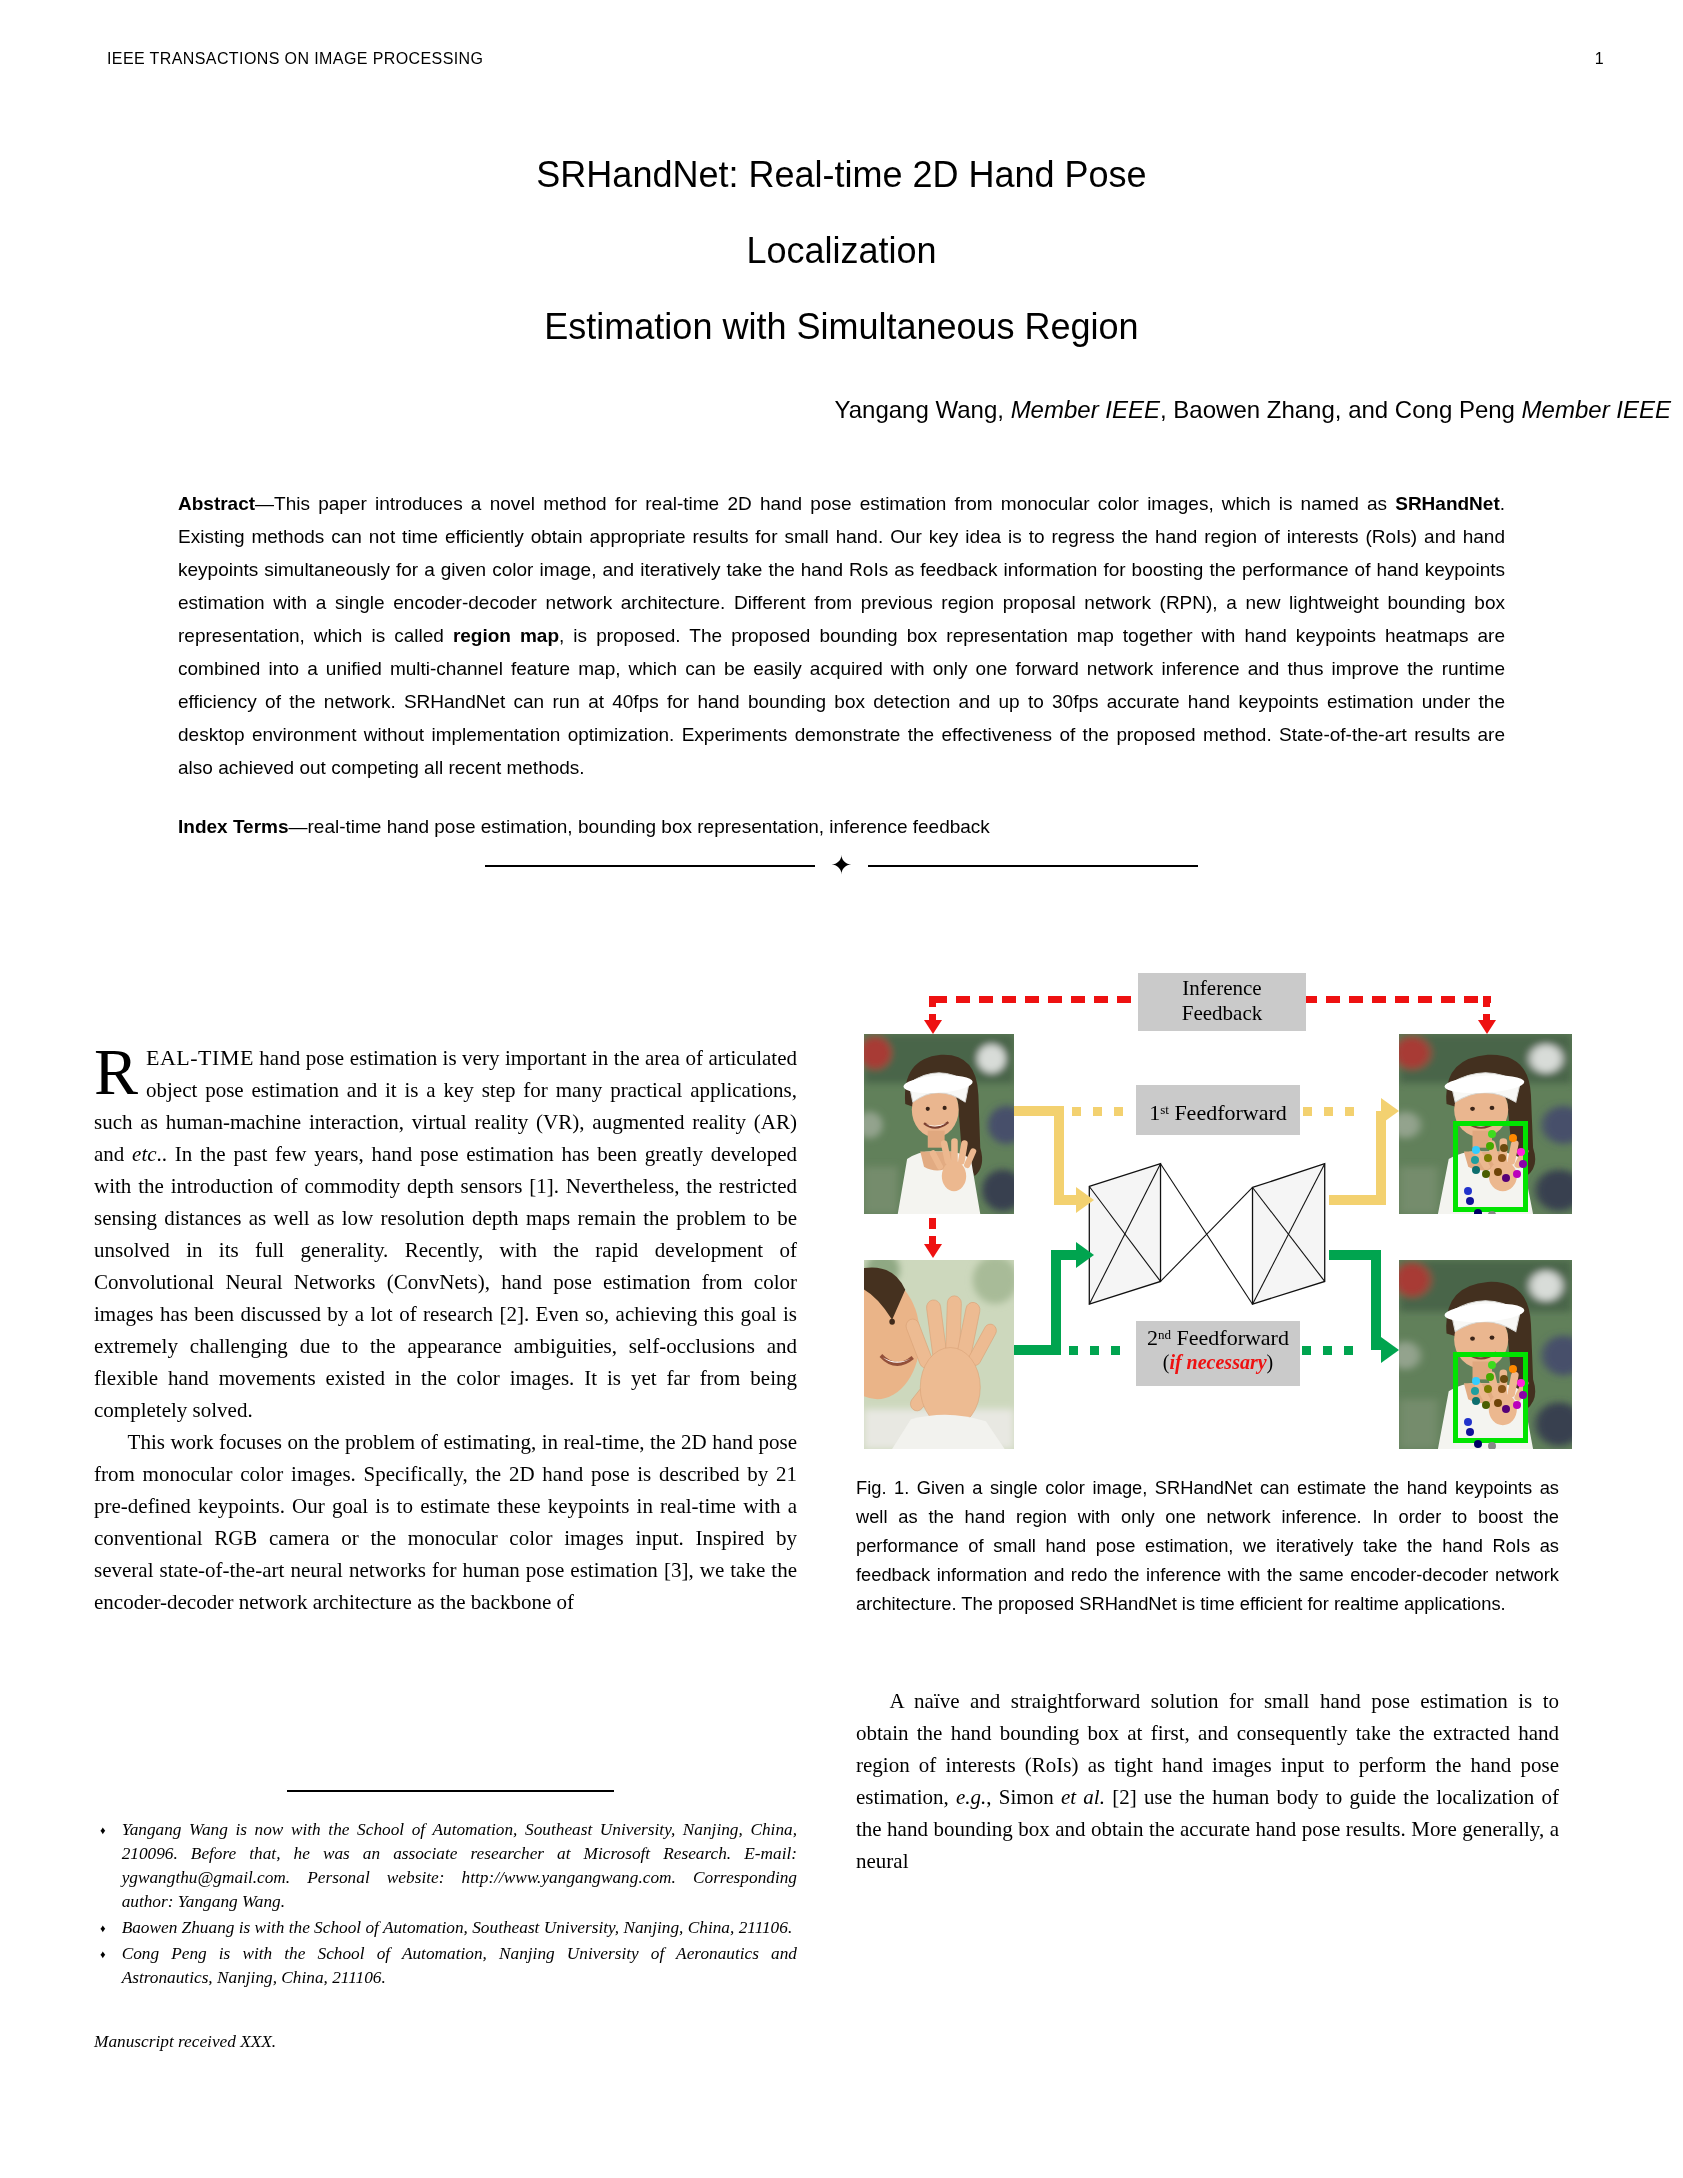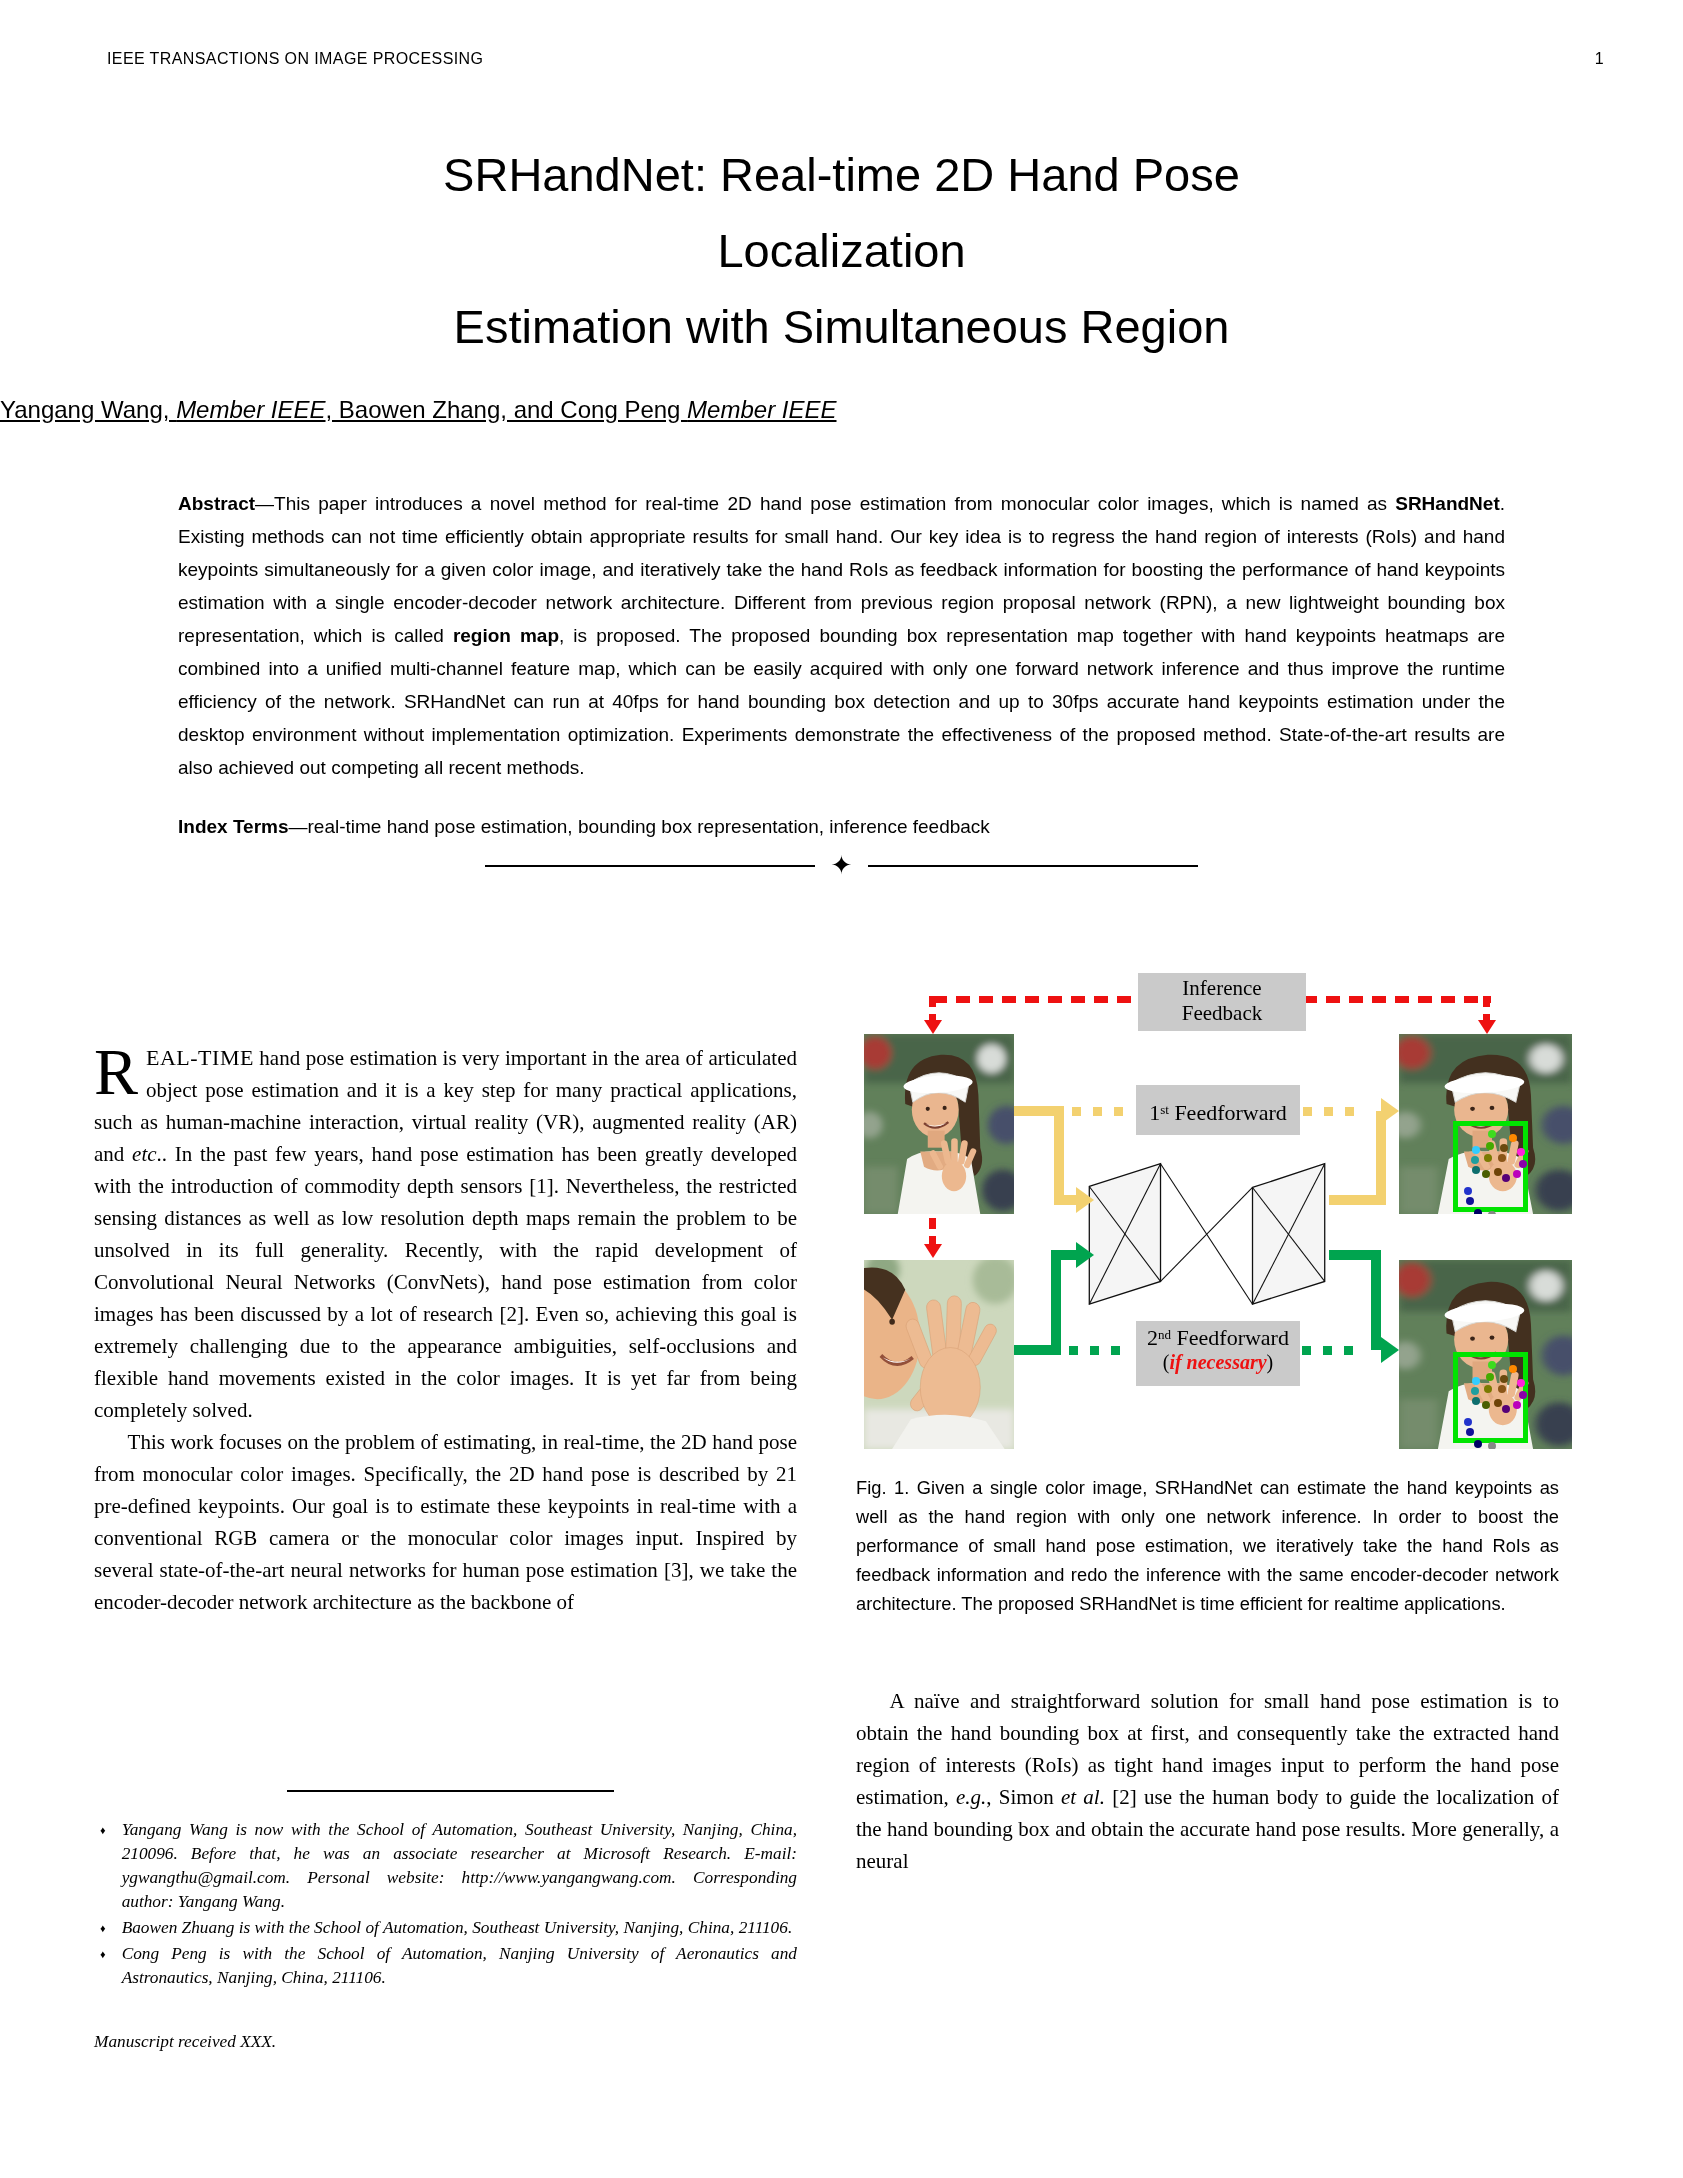--- a/index.html
+++ b/index.html
@@ -4,23 +4,23 @@
 <style>
   html,body{margin:0;padding:0;background:#ffffff;}
   #page{position:relative;width:1683px;height:2178px;background:#ffffff;overflow:hidden;
         font-family:"Liberation Serif",serif;color:#000;}
   .abs{position:absolute;}
   
   .hdr{left:94px;top:50px;width:1497px;display:flex;justify-content:space-between;
        font-family:"Liberation Sans",sans-serif;font-size:16px;letter-spacing:0.4px;margin-left:13px;}
   
   .title{left:0;top:137px;width:1683px;text-align:center;
-         font-family:"Liberation Sans",sans-serif;font-size:47px;line-height:76px;font-weight:400;}
-  .authors{left:0;top:396px;width:1671px;text-align:left;
-           font-family:"Liberation Sans",sans-serif;font-size:24px;text-decoration:underline;}
+         font-family:"Liberation Sans",sans-serif;font-size:36px;line-height:76px;font-weight:400;}
+  .authors{left:0;top:396px;width:1671px;text-align:right;
+           font-family:"Liberation Sans",sans-serif;font-size:24px;}
   .authors .it{font-style:italic;}
   
   .abstract{left:178px;top:487px;width:1327px;font-family:"Liberation Sans",sans-serif;
             font-size:19px;line-height:33px;text-align:justify;}
   .abstract .b{font-weight:bold;}
   .idx{left:178px;top:810px;width:1327px;font-family:"Liberation Sans",sans-serif;
        font-size:19px;line-height:33px;}
   
   .divider{left:485px;top:853px;width:713px;display:flex;align-items:center;gap:16px;}
   .divider .ln{flex:1;height:2px;background:#000;}

